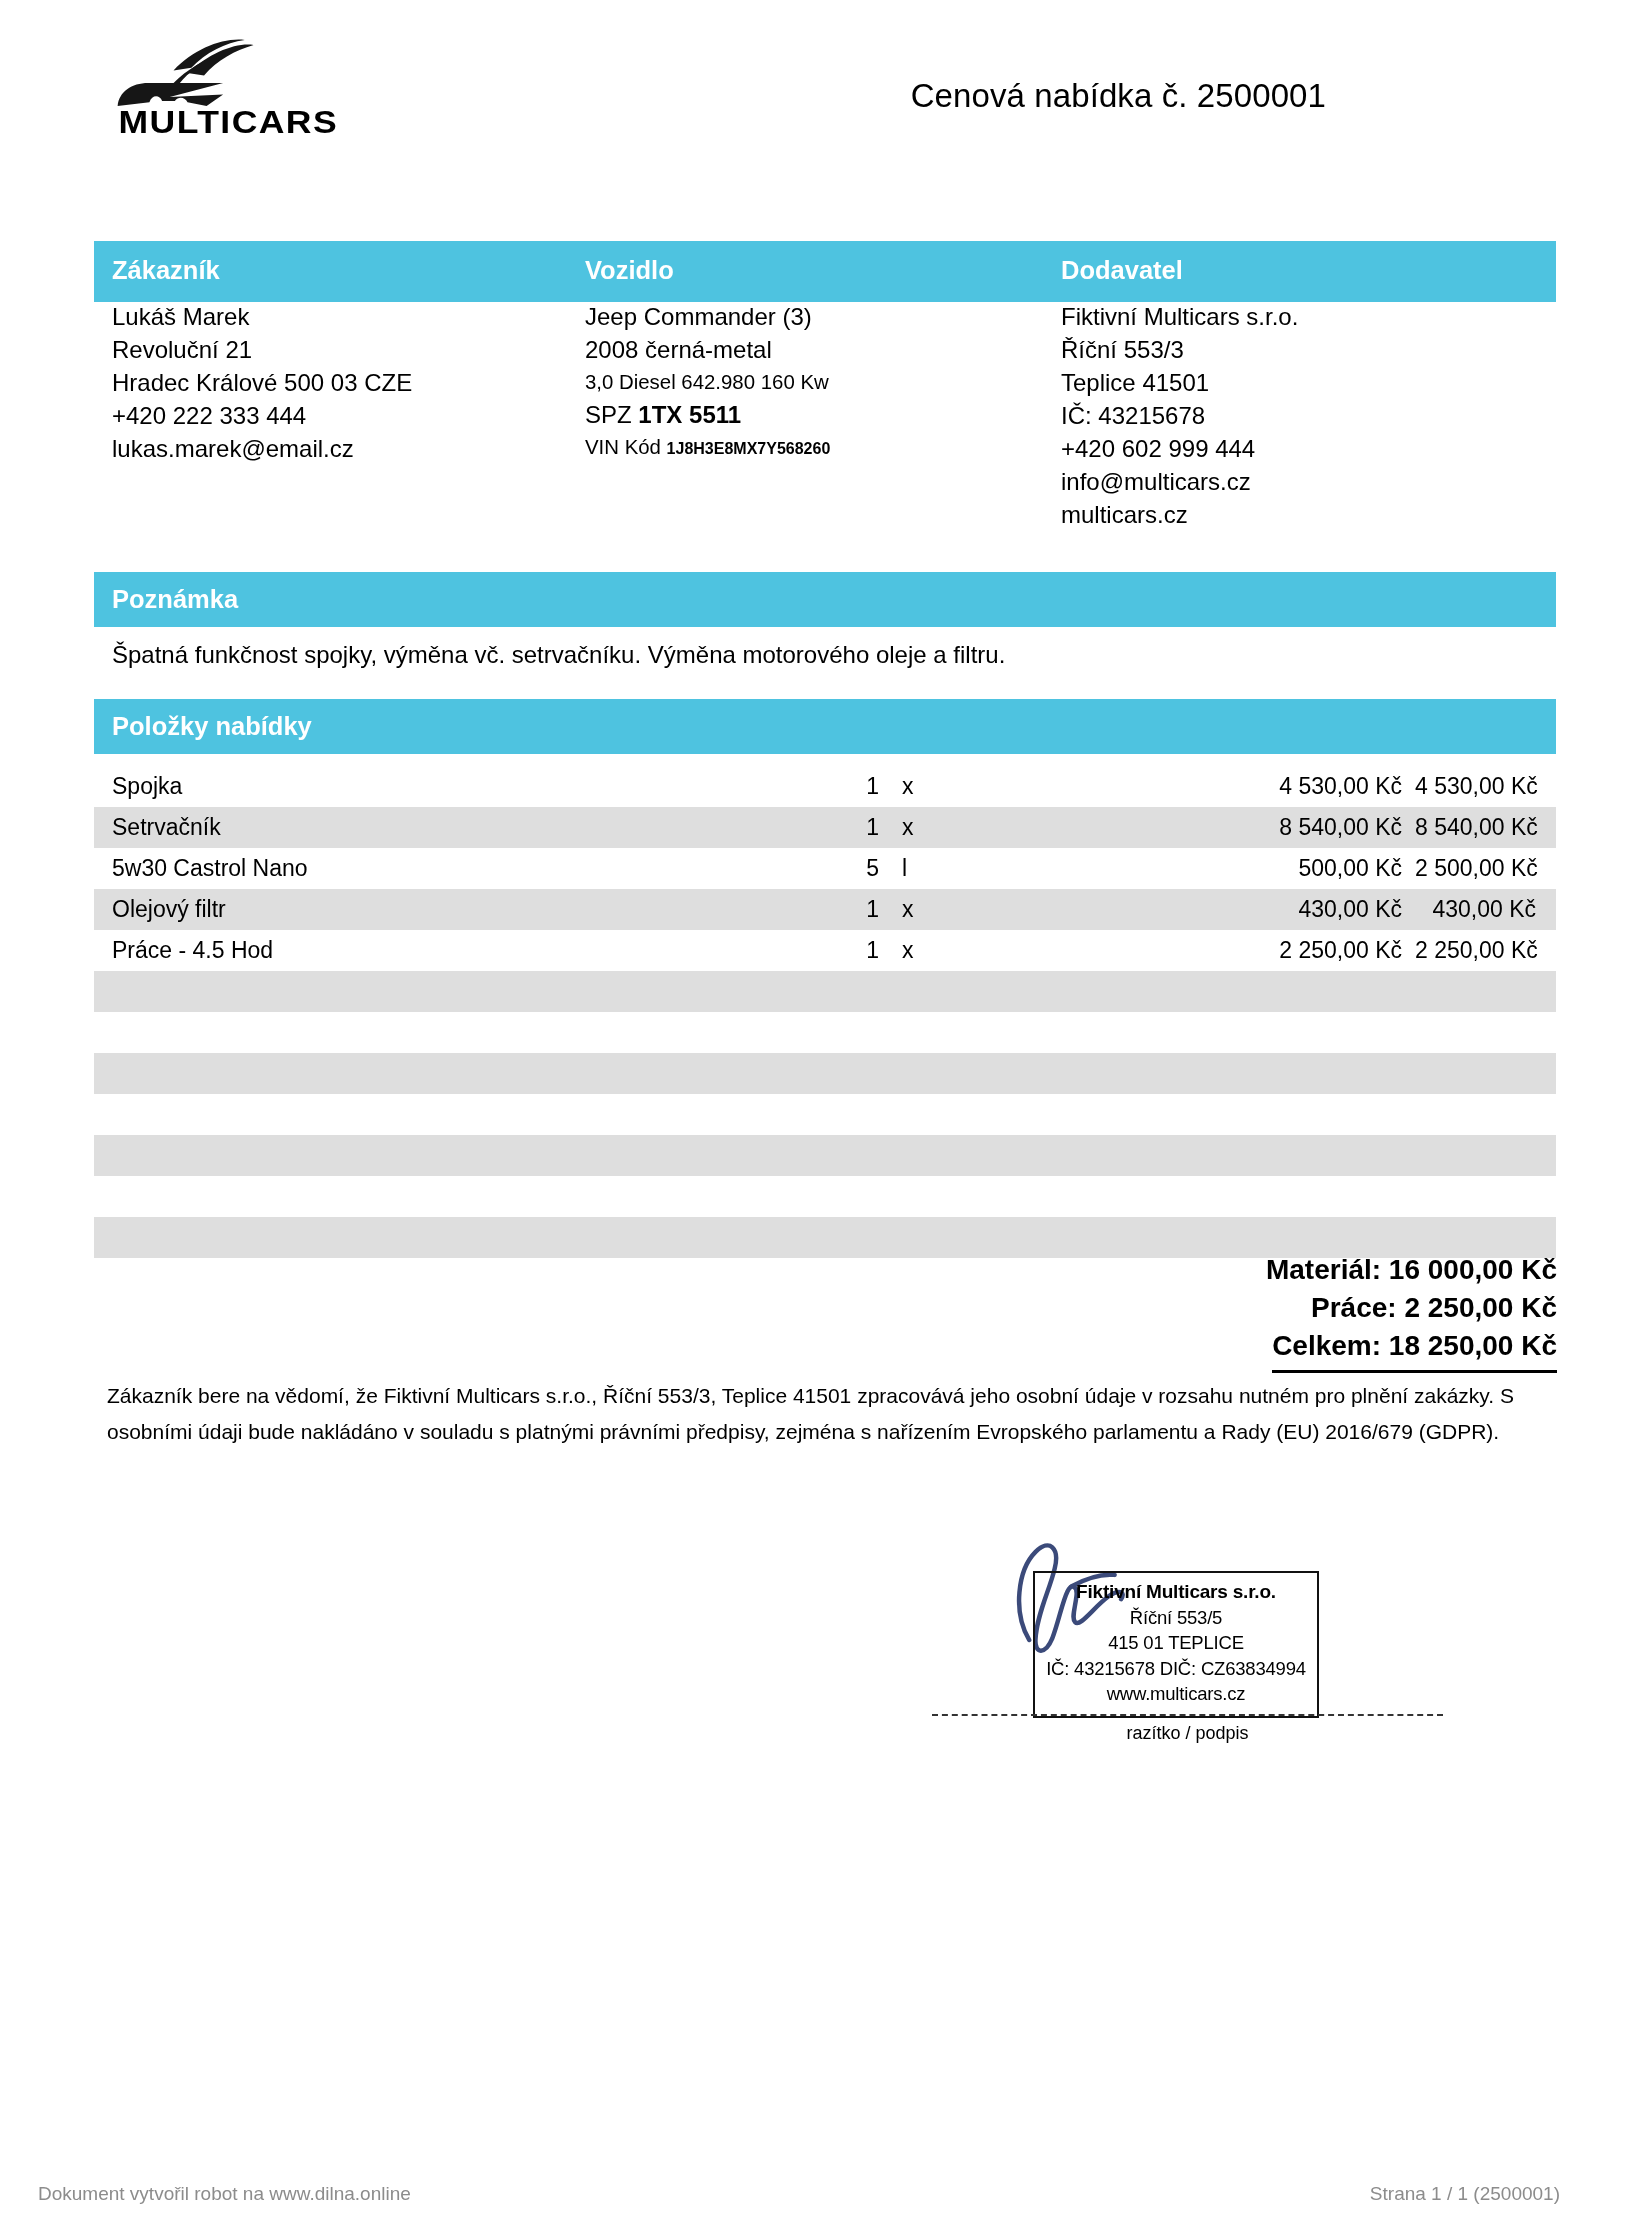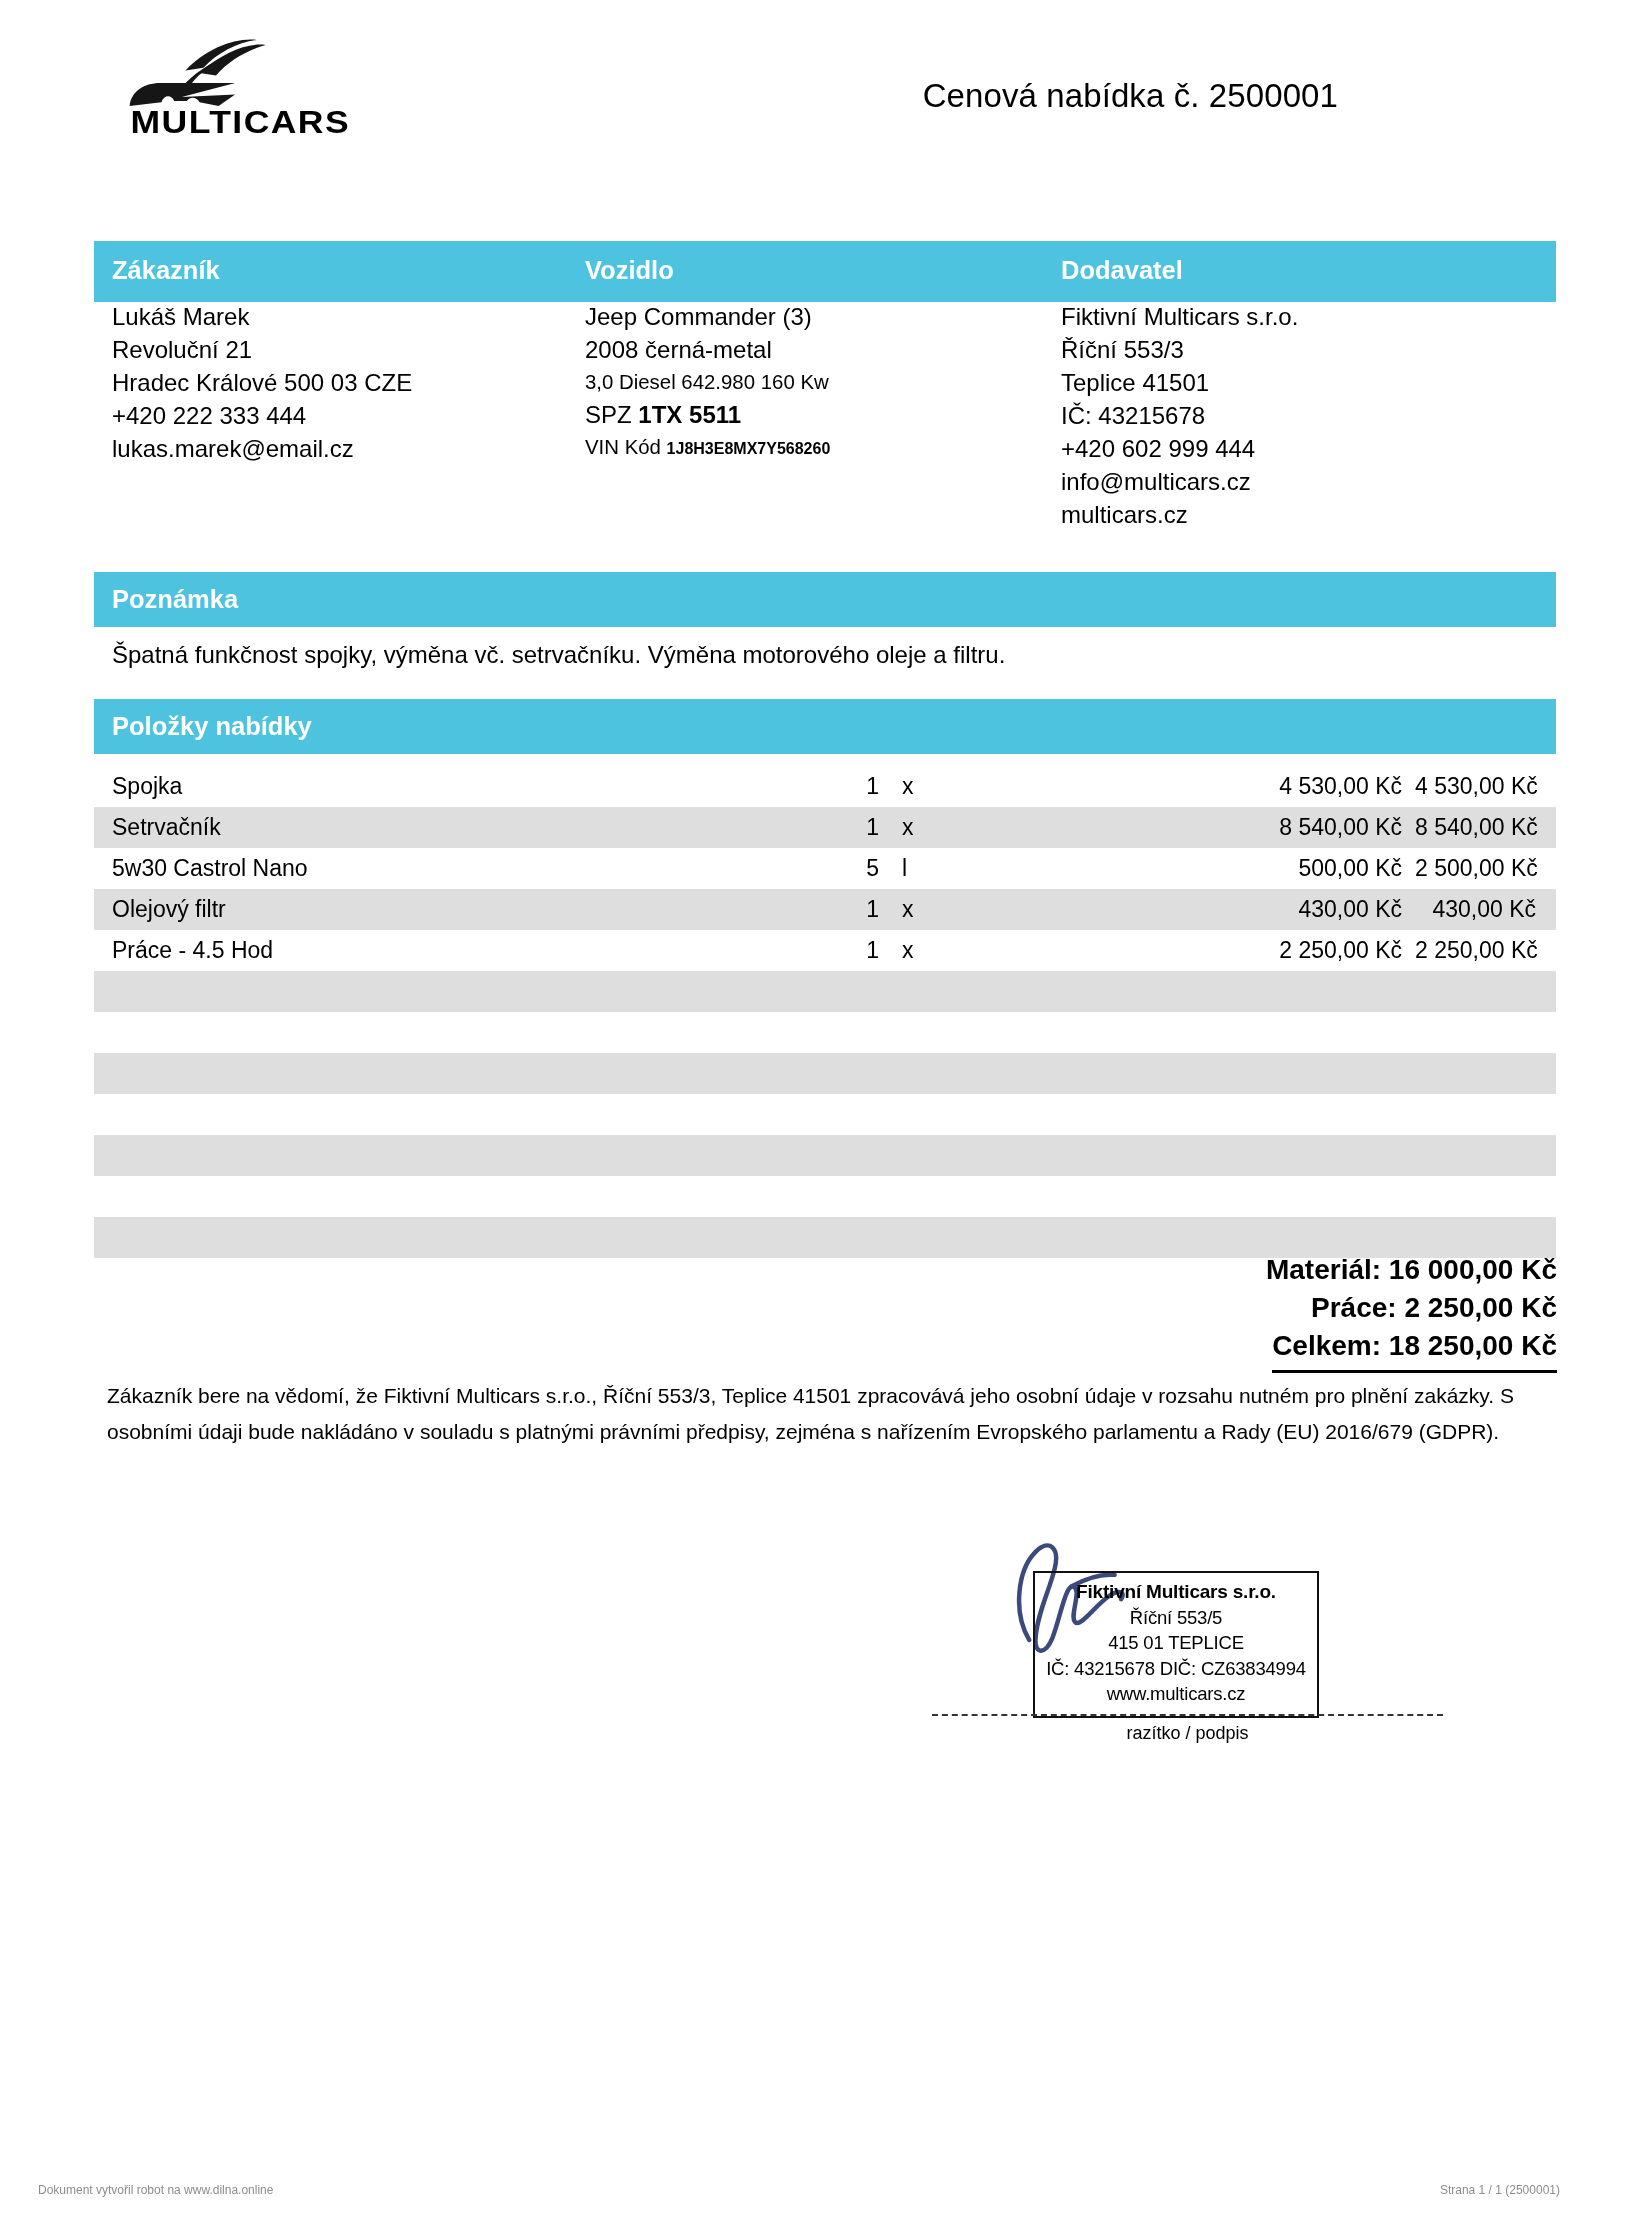--- a/index.html
+++ b/index.html
@@ -16,21 +16,21 @@
     width: 1651px;
     height: 2239px;
     background: #ffffff;
     box-sizing: border-box;
     overflow: hidden;
   }
 
   
   .header {
     position: absolute;
-    left: 16px;
+    left: 4px;
     top: 0;
     width: 1372px;
     height: 172px;
     padding-left: 44px;
   }
   .logo-wrap {
     position: absolute;
     left: 94px;
     top: 31px;
     width: 268px;
@@ -228,21 +228,21 @@
   }
 
   
   .footer {
     position: absolute;
     left: 0;
     bottom: 24px;
     width: 1598px;
     height: 32px;
     color: #8c8c8c;
-    font-size: 12px;
+    font-size: 19px;
   }
   .footer-left  { position: absolute; left: 38px;  top: 0; white-space: nowrap; }
   .footer-right { position: absolute; right: 38px; top: 0; white-space: nowrap; }
 </style>
 </head>
 <body>
 
 <div class="page">
 
   <div class="header">

